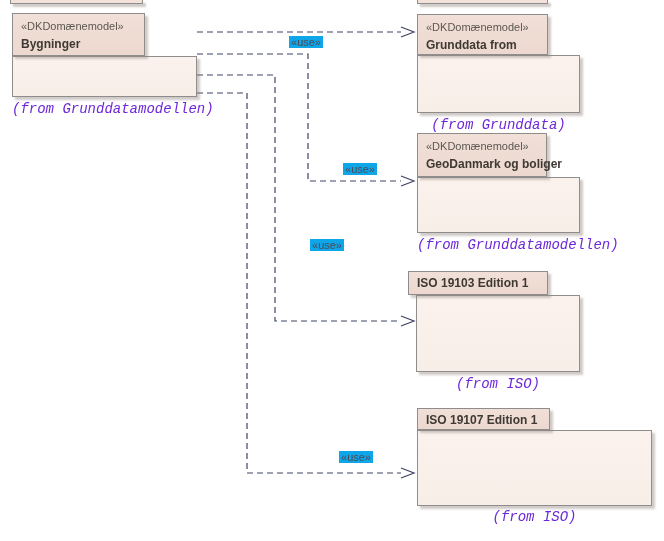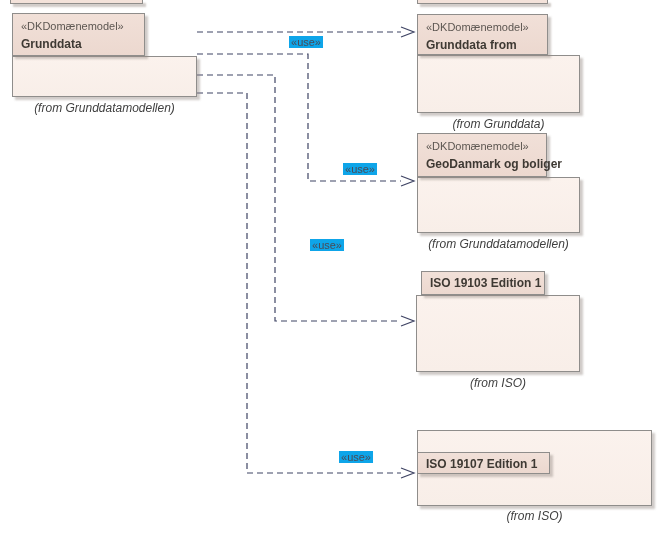--- a/index.html
+++ b/index.html
@@ -18,22 +18,22 @@
   }
   .pkg-body{
     background:linear-gradient(#fbf2ed,#f8eee8);
     z-index:2;
   }
   .sliver{background:#f3e2da;border-top:none;z-index:1;}
   .stereotype{font-size:11px;color:#5c5651;line-height:18px;white-space:nowrap;}
   .pname{font-size:12px;font-weight:bold;color:#3e3933;line-height:18px;white-space:nowrap;}
   .tab-single .pname{line-height:17px;}
   .caption{
-    position:absolute;font-size:12px;font-style:italic;color:#404040;
-    text-align:center;white-space:nowrap;z-index:4;
+    position:absolute;font-size:14px;font-style:italic;color:#6d28d9;
+    text-align:center;white-space:nowrap;z-index:4;font-family:Liberation Mono, monospace;
   }
   .use-label{
     position:absolute;font-size:11px;color:#4a4a55;white-space:nowrap;
     transform:translateX(-50%);background:#0ea5e9;padding:0 2px;z-index:5;
   }
   svg.connectors{position:absolute;left:0;top:0;z-index:1;}
   svg.connectors .dash{fill:none;stroke:#3f4464;stroke-width:1.2;stroke-dasharray:6 4;}
   svg.connectors .head{fill:none;stroke:#3f4464;stroke-width:1.2;}
 </style>
 </head>
@@ -65,21 +65,21 @@
 
   <div class="use-label" style="left:306px;top:36px;">«use»</div>
   <div class="use-label" style="left:360px;top:163px;">«use»</div>
   <div class="use-label" style="left:327px;top:239px;">«use»</div>
   <div class="use-label" style="left:356px;top:451px;">«use»</div>
 
   <div>
     <div class="pkg-body" style="left:12px;top:56px;width:185px;height:41px;"></div>
     <div class="pkg-tab" style="left:12px;top:13px;width:133px;height:43px;">
       <div class="stereotype">«DKDomænemodel»</div>
-      <div class="pname">Grunddata</div>
+      <div class="pname">Bygninger</div>
     </div>
     <div class="caption" style="left:12px;top:101px;width:185px;">(from Grunddatamodellen)</div>
   </div>
 
   <div>
     <div class="pkg-body" style="left:417px;top:55px;width:163px;height:58px;"></div>
     <div class="pkg-tab" style="left:417px;top:14px;width:131px;height:41px;">
       <div class="stereotype">«DKDomænemodel»</div>
       <div class="pname">Grunddata from</div>
     </div>
@@ -90,27 +90,27 @@
     <div class="pkg-body" style="left:417px;top:177px;width:163px;height:56px;"></div>
     <div class="pkg-tab" style="left:417px;top:133px;width:130px;height:44px;">
       <div class="stereotype">«DKDomænemodel»</div>
       <div class="pname">GeoDanmark og boliger</div>
     </div>
     <div class="caption" style="left:417px;top:237px;width:163px;">(from Grunddatamodellen)</div>
   </div>
 
   <div>
     <div class="pkg-body" style="left:416px;top:295px;width:164px;height:77px;"></div>
-    <div class="pkg-tab tab-single" style="left:421px;top:271px;width:124px;height:24px;">
+    <div class="pkg-tab tab-single" style="left:408px;top:271px;width:140px;height:24px;">
       <div class="pname">ISO 19103 Edition 1</div>
     </div>
     <div class="caption" style="left:416px;top:376px;width:164px;">(from ISO)</div>
   </div>
 
   <div>
     <div class="pkg-body" style="left:417px;top:430px;width:235px;height:76px;"></div>
-    <div class="pkg-tab tab-single" style="left:417px;top:408px;width:133px;height:22px;margin-top:44px;">
+    <div class="pkg-tab tab-single" style="left:417px;top:408px;width:133px;height:22px;">
       <div class="pname">ISO 19107 Edition 1</div>
     </div>
     <div class="caption" style="left:417px;top:509px;width:235px;">(from ISO)</div>
   </div>
 
 </div>
 
 </body></html>

